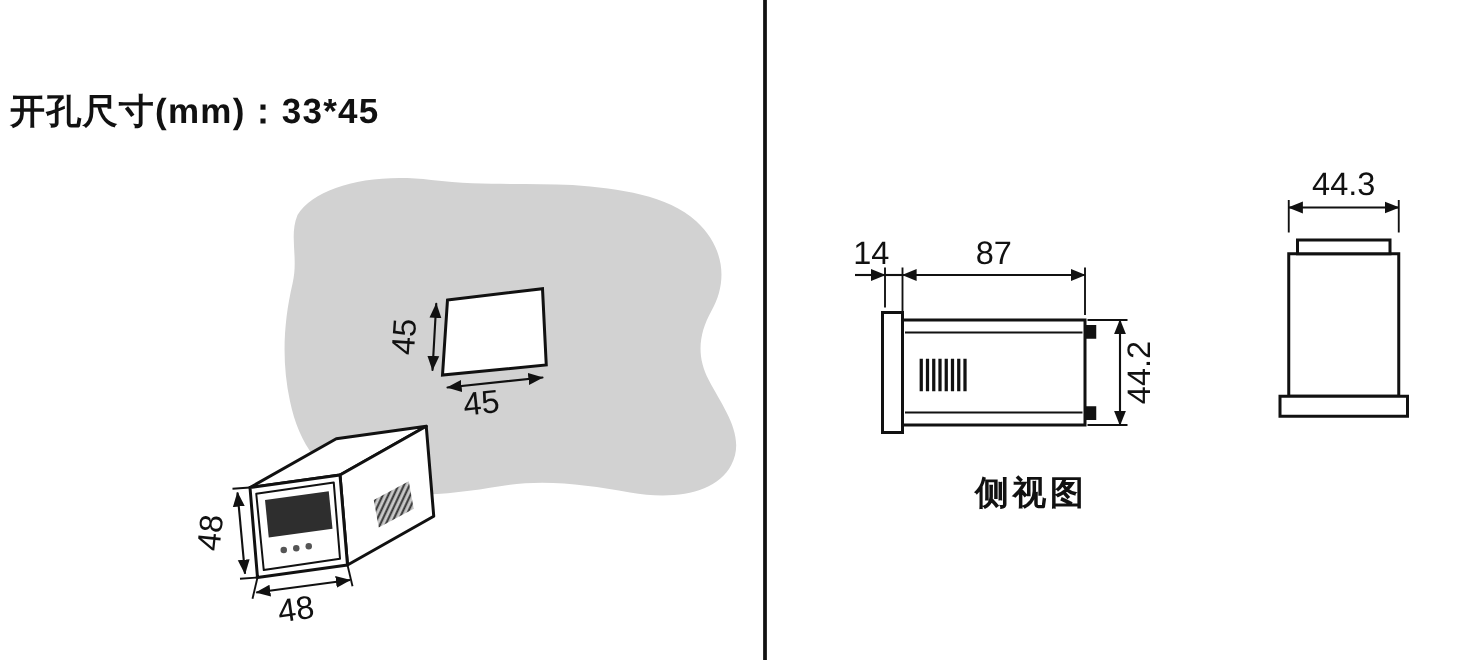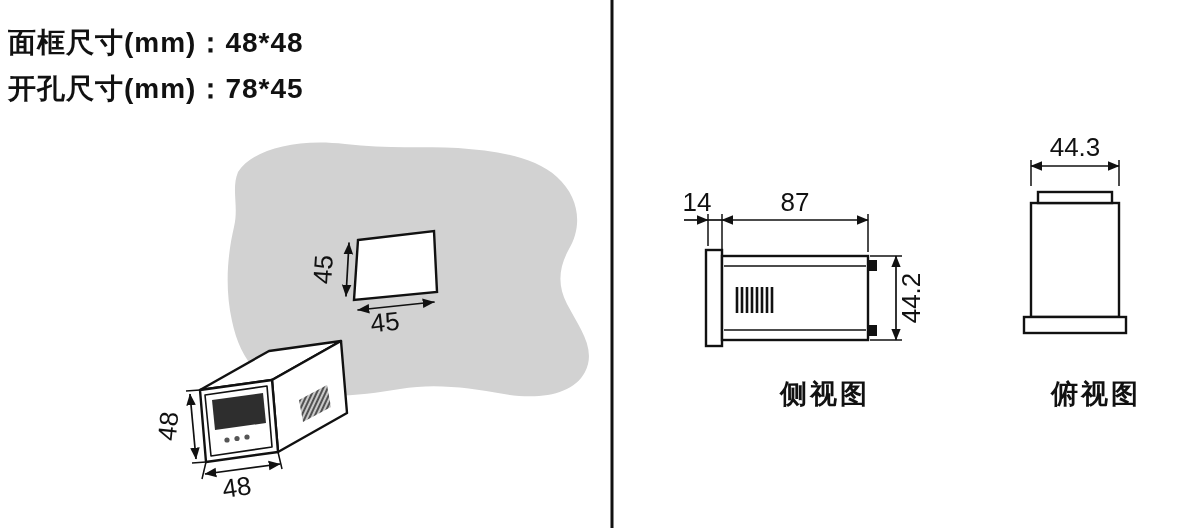--- a/index.html
+++ b/index.html
@@ -117,17 +117,15 @@
       <line x1="1119" y1="186" x2="1119" y2="160" stroke="#111111" stroke-width="1.5"></line>
       <line x1="1031" y1="166" x2="1119" y2="166" stroke="#111111" stroke-width="1.7" marker-start="url(#arr)" marker-end="url(#arr)"></line>
       <text class="dim-text" text-anchor="middle" x="1075" y="156">44.3</text>
 
       <rect x="1031" y="203" width="88" height="114" fill="#ffffff" stroke="#111111" stroke-width="2.4"></rect>
       <rect x="1038" y="192" width="74" height="11" fill="#ffffff" stroke="#111111" stroke-width="2.4"></rect>
       <rect x="1024" y="317" width="102" height="16" fill="#ffffff" stroke="#111111" stroke-width="2.4"></rect>
     </g>
   </svg>
 
-  <div class="hdr" id="hdr1">面框尺寸(mm)：48*48</div>
-  <div class="hdr" id="hdr2">开孔尺寸(mm)：78*45</div>
+  <div class="hdr" id="hdr2">开孔尺寸(mm)：33*45</div>
   <div class="view-title" id="side-title">侧视图</div>
-  <div class="view-title" id="top-title">俯视图</div>
 </div>
 
 </body></html>

